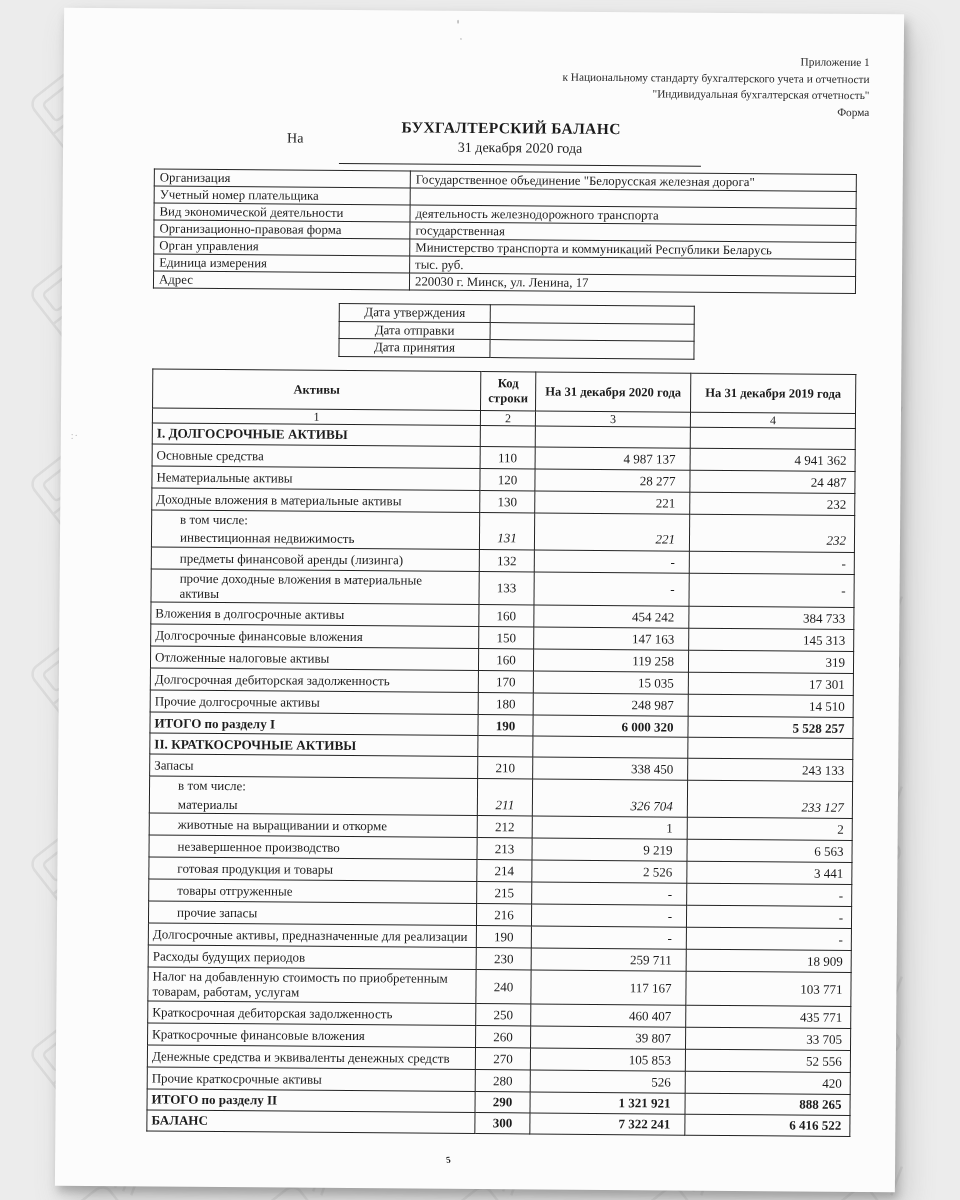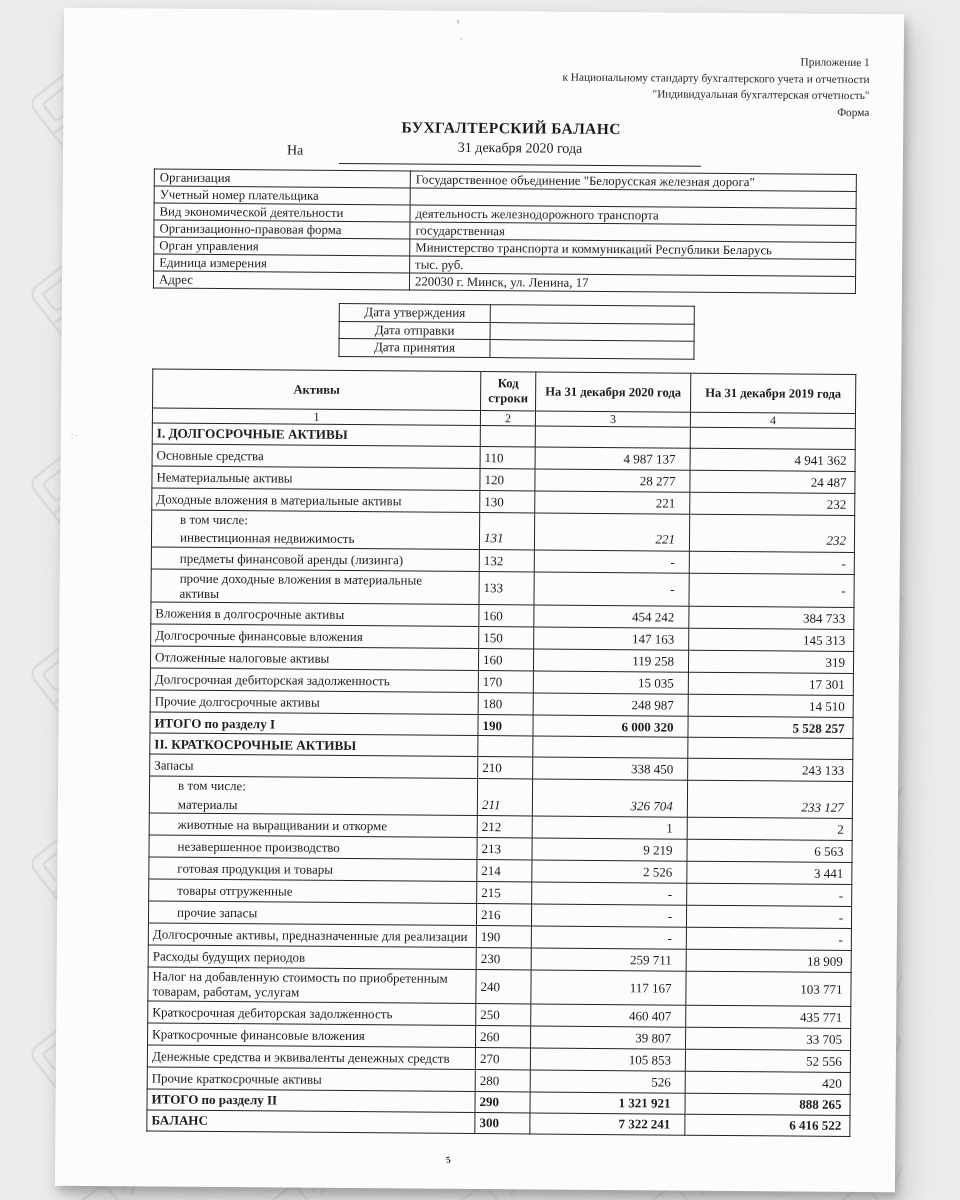--- a/index.html
+++ b/index.html
@@ -12,41 +12,41 @@
   .bg-pattern{position:absolute;left:0;top:0;width:960px;height:1200px;z-index:0;}
   .page{
     position:absolute;left:64px;top:8px;width:840px;height:1178px;
     background:#fcfcfc;z-index:1;
     transform:rotate(0.45deg);transform-origin:30px 20px;
     box-shadow:3px 6px 10px rgba(90,90,90,.38),10px 16px 30px rgba(120,120,120,.30);
   }
   
   .appendix{position:absolute;top:40px;right:34px;text-align:right;font-size:11.3px;line-height:16.5px;color:#2a2a2a;}
   .doc-title{position:absolute;top:108px;left:56px;right:0;text-align:center;font-weight:bold;font-size:15.5px;letter-spacing:.4px;}
-  .date-prefix{position:absolute;left:224px;top:133px;font-size:14px;}
+  .date-prefix{position:absolute;left:224px;top:121px;font-size:14px;}
   .date-box{position:absolute;left:276px;top:129px;width:362px;height:24px;border-bottom:1.6px solid #222;text-align:center;font-size:14px;}
   
   table{border-collapse:collapse;}
   .org-table{position:absolute;left:91px;top:160px;width:703px;table-layout:fixed;font-size:12.8px;}
   .org-table td{border:1.5px solid #262626;height:16px;padding:0 5px;line-height:1.12;overflow:hidden;white-space:nowrap;}
   .org-table .o-label{width:245px;}
   
   .dates-table{position:absolute;left:277px;top:293px;width:356px;table-layout:fixed;font-size:13px;}
   .dates-table td{border:1.5px solid #262626;height:16.5px;padding:0 4px;}
   .dates-table .d-label{width:142px;text-align:center;margin-top:24px;}
   
   .main-table{position:absolute;left:91px;top:360px;width:703px;table-layout:fixed;font-size:13px;}
   .main-table th,.main-table td{border:1.6px solid #242424;padding:1px 4px;line-height:1.18;vertical-align:middle;}
   .main-table thead th{font-weight:bold;font-size:12.6px;text-align:center;}
   .main-table .h-assets{height:36px;}
   .main-table .nums td{height:13px;text-align:center;font-size:12px;padding:0 2px;}
   .main-table .c-name{text-align:left;padding-left:4px;height:19px;}
   .main-table .c-name.sub{padding-left:28px;padding-right:52px;}
   .main-table .c-name .pre{margin-bottom:3px;}
-  .main-table .c-code{text-align:left;width:55px;}
+  .main-table .c-code{text-align:center;width:55px;}
   .main-table .c-num{text-align:right;padding-right:14px;}
   .main-table .c-num19{padding-right:8px;}
   .main-table .vb{vertical-align:bottom;padding-bottom:3px;font-style:italic;}
   .main-table tr.section td{font-weight:bold;font-size:13.2px;height:18px;}
   .main-table tr.total td{font-weight:bold;height:18px;}
   
   .speck{position:absolute;border-radius:50%;}
   .page-mark{position:absolute;left:391px;top:1144px;font-size:9px;font-weight:bold;color:#1a1a1a;transform:rotate(-8deg);}
   .smudge{position:absolute;left:10px;top:422px;color:#b9b9b9;font-size:10px;letter-spacing:1px;}
 </style>

